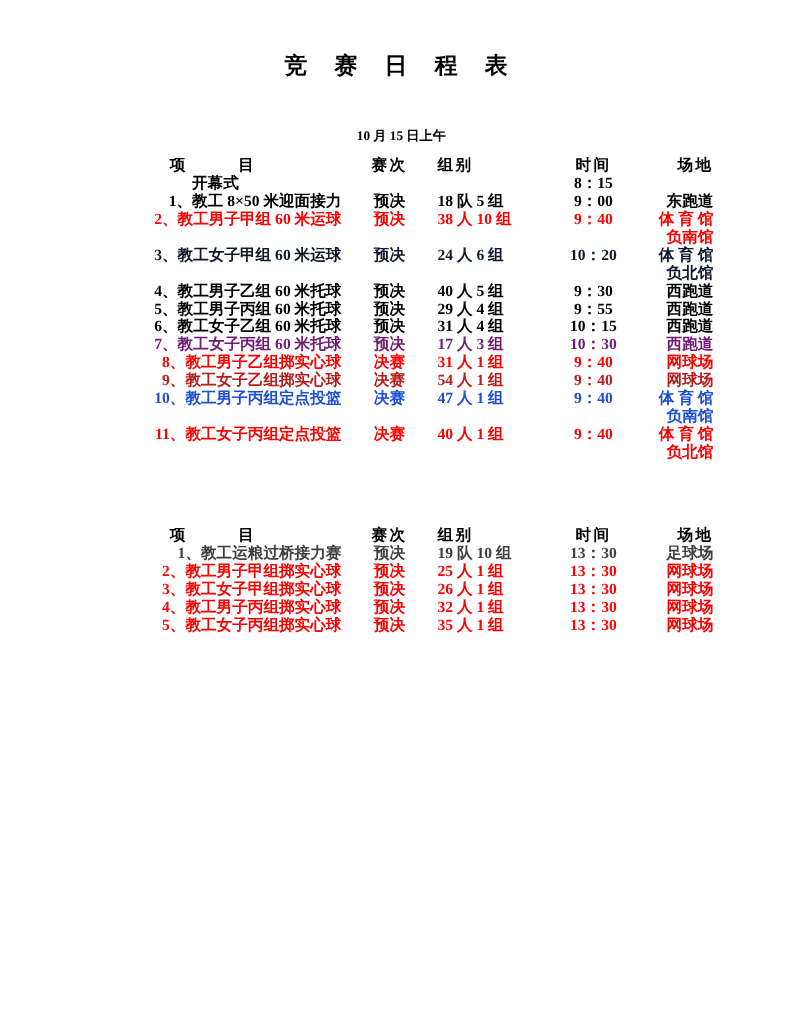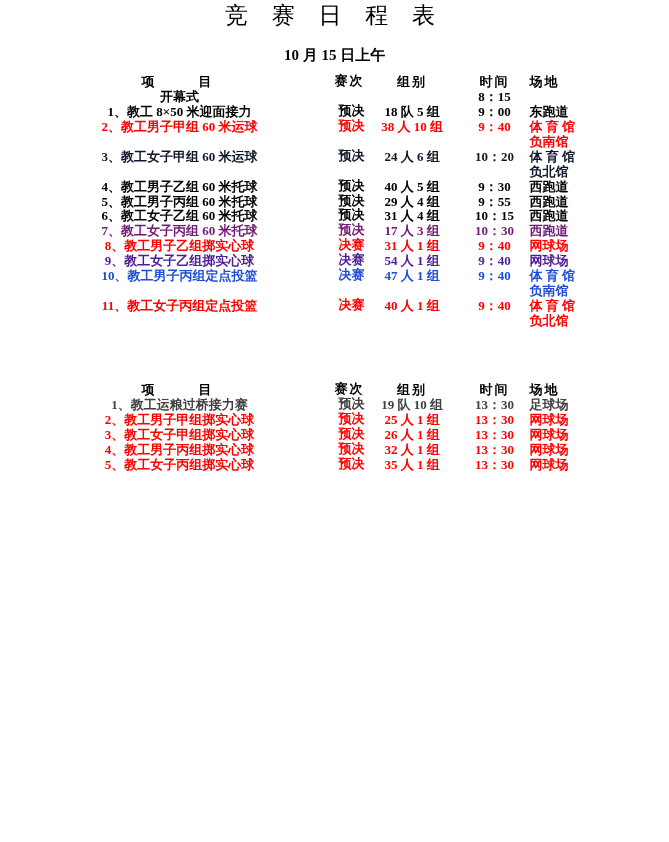--- a/index.html
+++ b/index.html
@@ -17,53 +17,54 @@
   }
   .page {
     width: 669px;
     height: 842px;
     box-sizing: border-box;
     padding: 0;
     position: relative;
   }
   .doc-title {
     text-align: center;
-    font-size: 23px;
-    font-weight: normal;
+    font-size: 19px;
+    font-weight: bold;
     letter-spacing: 9px;
+    margin-top: 42px;
     margin-bottom: 0;
     font-family: "Liberation Serif", "DejaVu Serif", serif;
   }
   .session-title {
     text-align: center;
-    font-size: 15px;
+    font-size: 11px;
     font-weight: bold;
-    margin-top: 15px;
+    margin-top: 38px;
     margin-bottom: 10px;
     font-family: "Liberation Serif", "DejaVu Serif", serif;
   }
   table.sched {
     border-collapse: collapse;
     margin: 8px auto;
     width: 520px;
     table-layout: fixed;
   }
   table.sched td, table.sched th {
     border: none;
     padding: 0;
     font-size: 13px;
     font-weight: bold;
     vertical-align: top;
     line-height: 1.15;
   }
-  .col-event   { width: 210px; text-align: center;   padding-left: 10px;}
-  .col-round   { width: 80px;  text-align: right; font-family: Liberation Mono, monospace; }
-  .col-group   { width: 95px;  text-align: center; }
+  .col-event   { width: 210px; text-align: right;   padding-left: 10px;}
+  .col-round   { width: 80px;  text-align: center; }
+  .col-group   { width: 95px;  text-align: left; }
   .col-time    { width: 70px;  text-align: center; }
-  .col-venue   { width: 65px;  text-align: left; }
+  .col-venue   { width: 65px;  text-align: right; }
 
   thead td {
     padding-bottom: 3px;
   }
   .hdr-event { letter-spacing: 6px; text-align: center; padding-left: 0; }
   .hdr-round, .hdr-group, .hdr-time, .hdr-venue { letter-spacing: 2px; }
 
   tbody tr td {
     padding-top: 7px;
     padding-bottom: 1px;
@@ -158,21 +159,21 @@
               <td class="col-time">10：30</td>
               <td class="col-venue">西跑道</td>
             </tr>
             <tr style="color: rgb(255, 0, 0);">
               <td class="col-event">8、教工男子乙组掷实心球</td>
               <td class="col-round">决赛</td>
               <td class="col-group">31 人 1 组</td>
               <td class="col-time">9：40</td>
               <td class="col-venue">网球场</td>
             </tr>
-            <tr style="color: #4c1d95;">
+            <tr style="color: #b91c1c;">
               <td class="col-event">9、教工女子乙组掷实心球</td>
               <td class="col-round">决赛</td>
               <td class="col-group">54 人 1 组</td>
               <td class="col-time">9：40</td>
               <td class="col-venue">网球场</td>
             </tr>
             <tr style="color: #1d4ed8;">
               <td class="col-event">10、教工男子丙组定点投篮</td>
               <td class="col-round">决赛</td>
               <td class="col-group">47 人 1 组</td>

